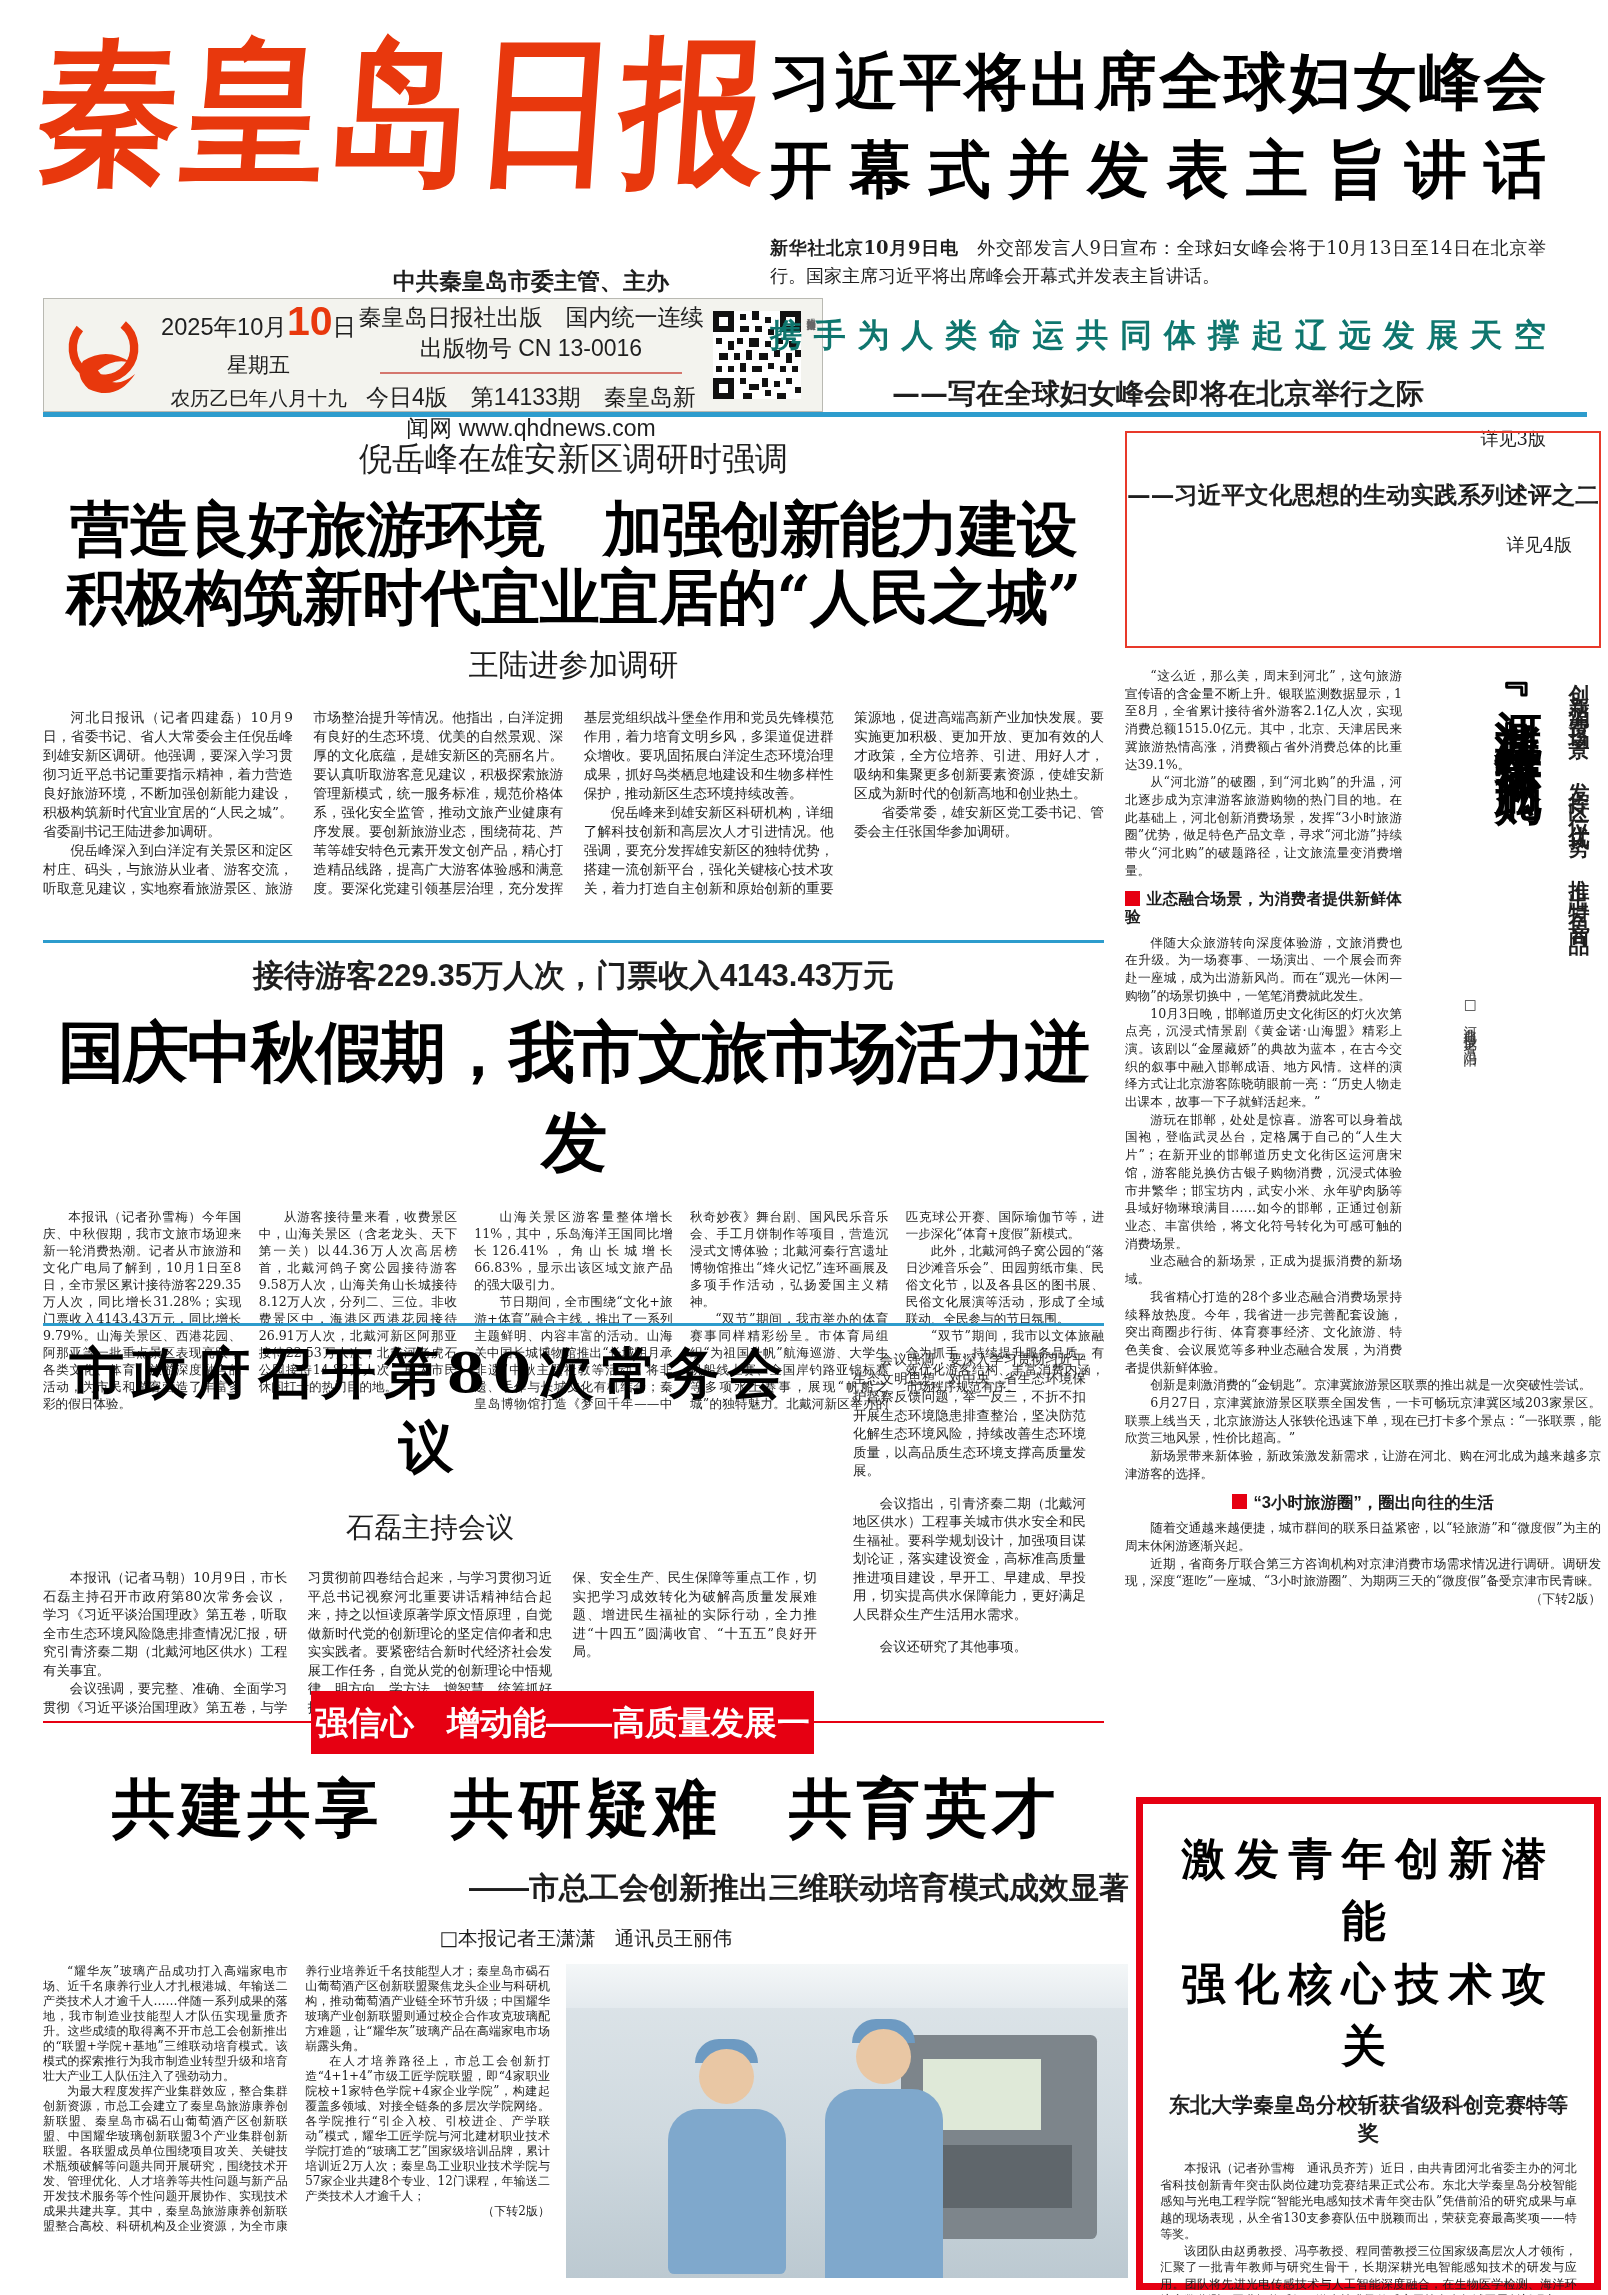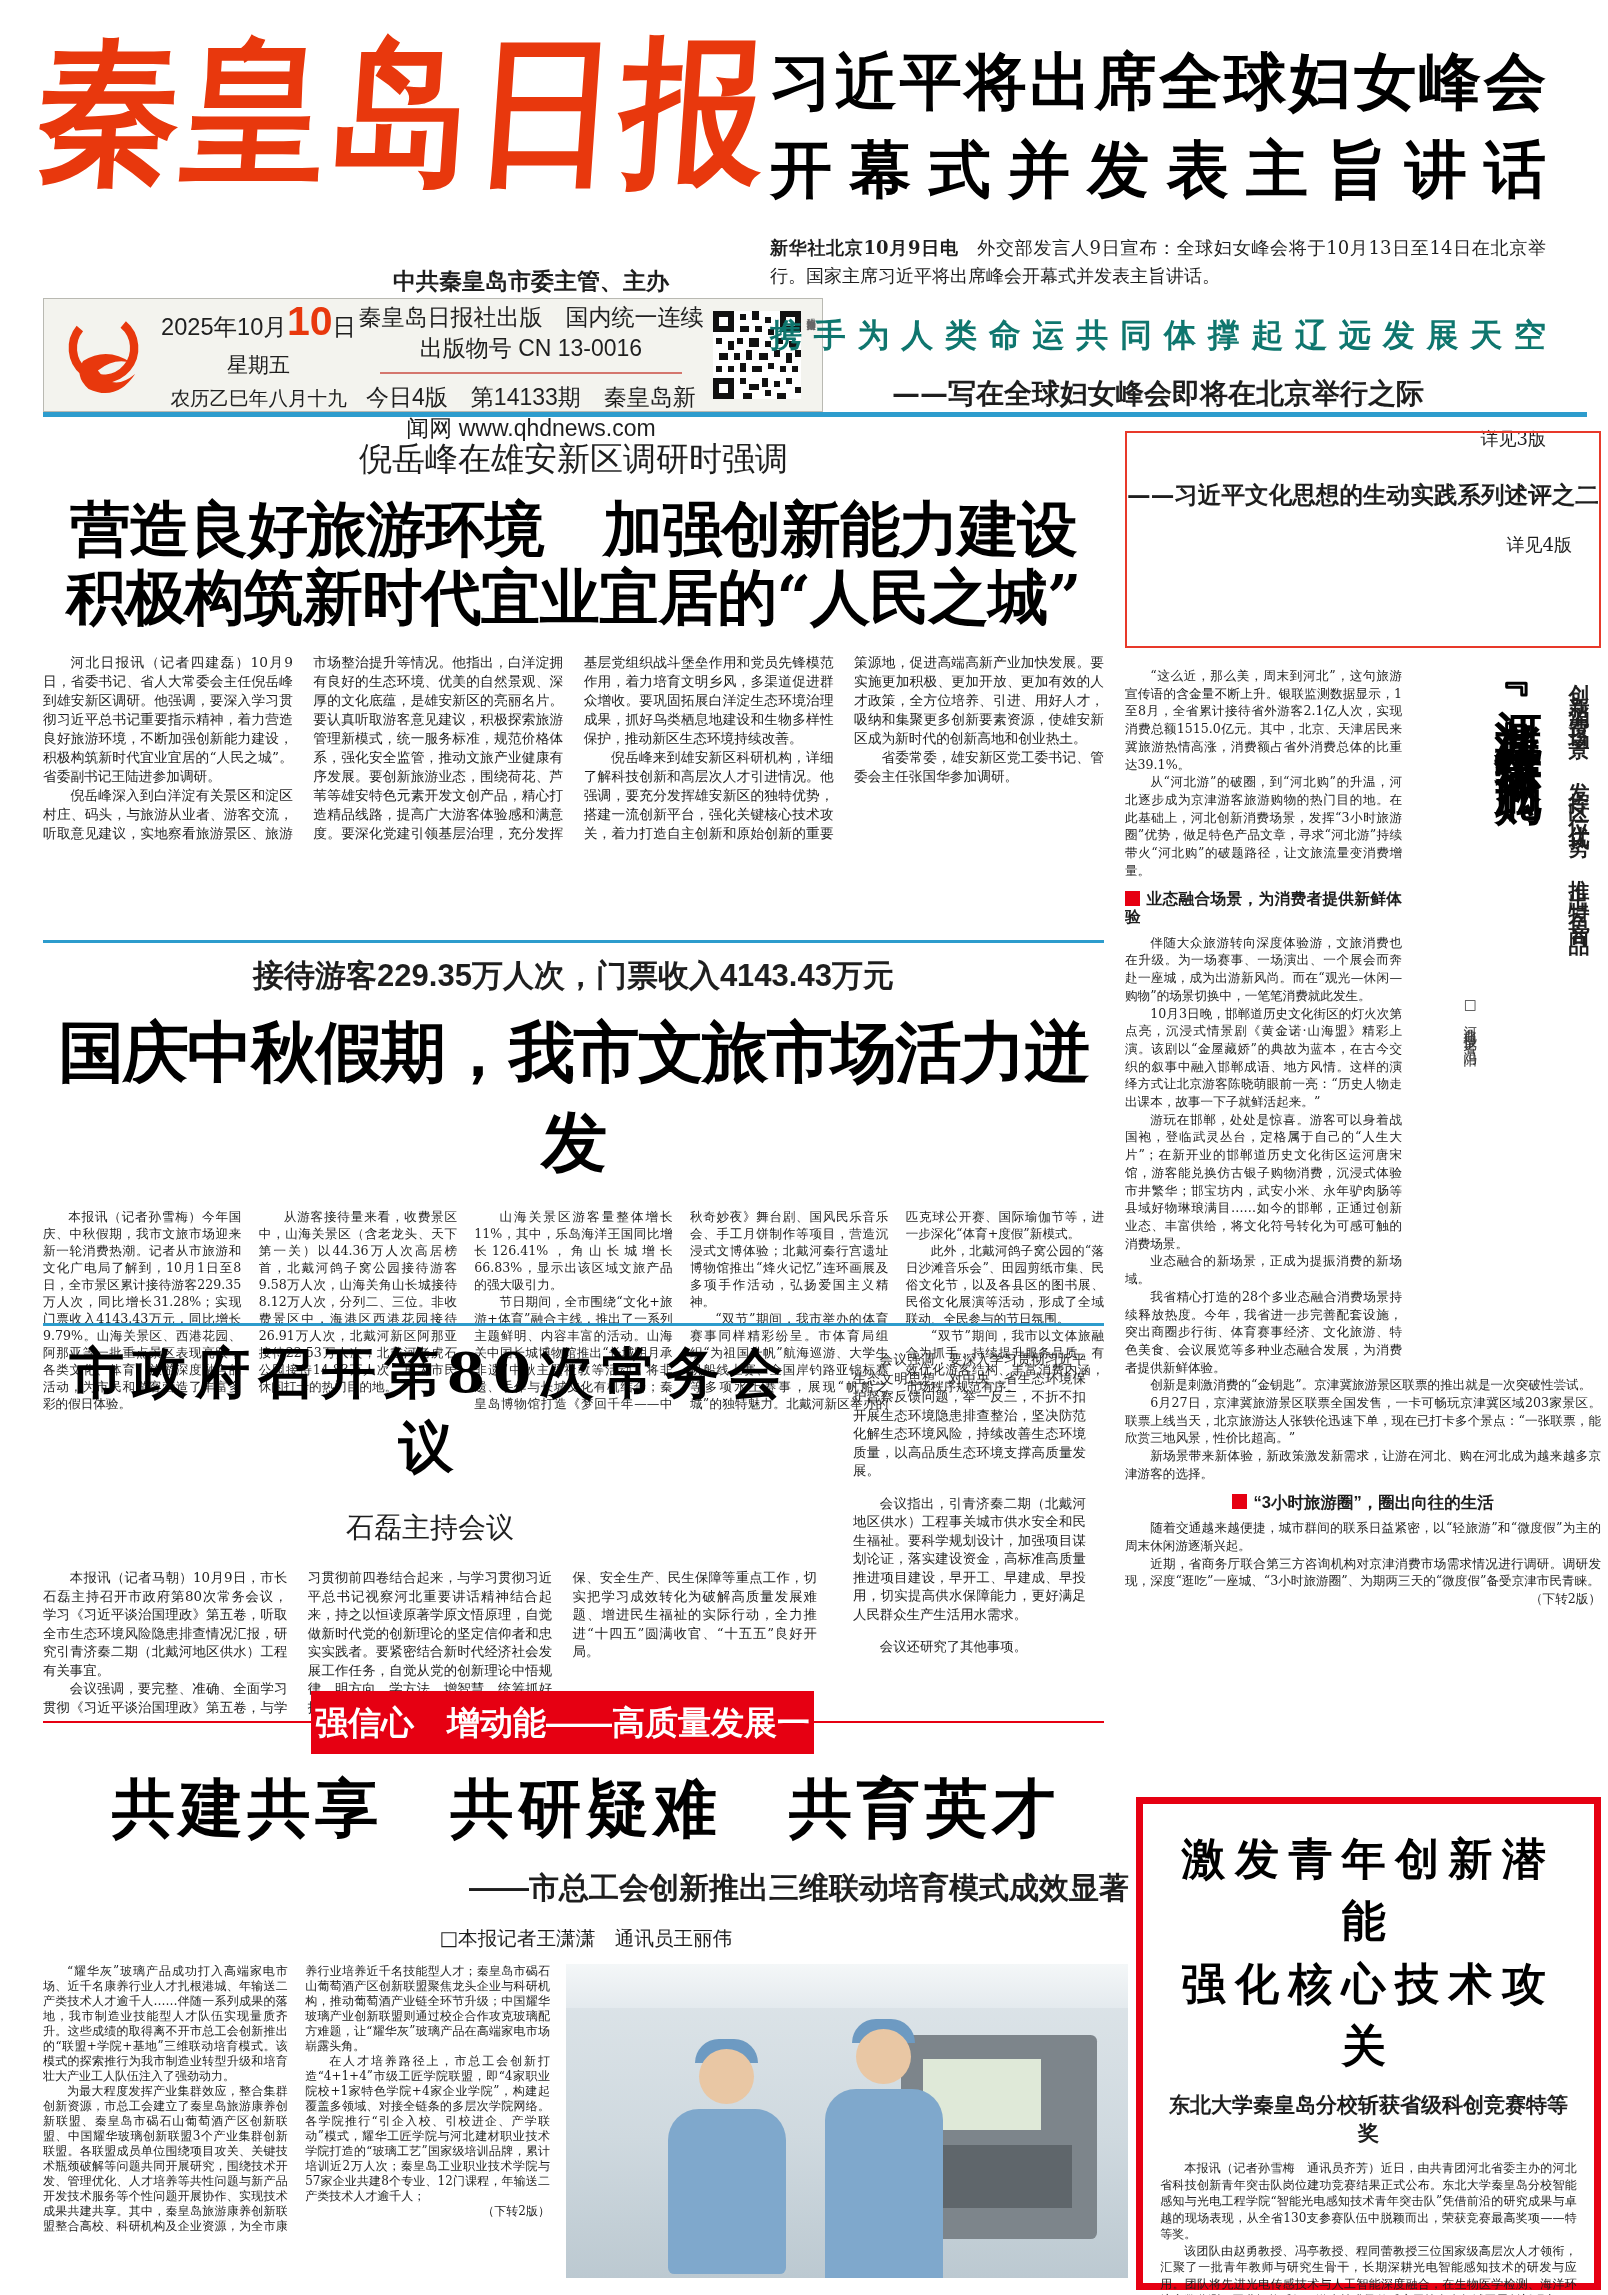--- a/index.html
+++ b/index.html
@@ -205,20 +205,21 @@
   </div>
 
   <div class="abs rule" style="left:43px;top:412px;width:1544px;height:4.7px;"></div>
 
   <div class="abs" style="left:43px;top:437px;width:1061px;">
     <div class="kicker">倪岳峰在雄安新区调研时强调</div>
     <div class="headline a1-headline" style="margin-top:12.6px;">
       <div>营造良好旅游环境　加强创新能力建设</div>
       <div>积极构筑新时代宜业宜居的“人民之城”</div>
     </div>
+    <div class="byline-note" style="margin-top:14px;">王陆进参加调研</div>
     <div class="bodycols a1-cols">
       <p>河北日报讯（记者四建磊）10月9日，省委书记、省人大常委会主任倪岳峰到雄安新区调研。他强调，要深入学习贯彻习近平总书记重要指示精神，着力营造良好旅游环境，不断加强创新能力建设，积极构筑新时代宜业宜居的“人民之城”。省委副书记王陆进参加调研。</p>
       <p>倪岳峰深入到白洋淀有关景区和淀区村庄、码头，与旅游从业者、游客交流，听取意见建议，实地察看旅游景区、旅游市场整治提升等情况。他指出，白洋淀拥有良好的生态环境、优美的自然景观、深厚的文化底蕴，是雄安新区的亮丽名片。要认真听取游客意见建议，积极探索旅游管理新模式，统一服务标准，规范价格体系，强化安全监管，推动文旅产业健康有序发展。要创新旅游业态，围绕荷花、芦苇等雄安特色元素开发文创产品，精心打造精品线路，提高广大游客体验感和满意度。要深化党建引领基层治理，充分发挥基层党组织战斗堡垒作用和党员先锋模范作用，着力培育文明乡风，多渠道促进群众增收。要巩固拓展白洋淀生态环境治理成果，抓好鸟类栖息地建设和生物多样性保护，推动新区生态环境持续改善。</p>
       <p>倪岳峰来到雄安新区科研机构，详细了解科技创新和高层次人才引进情况。他强调，要充分发挥雄安新区的独特优势，搭建一流创新平台，强化关键核心技术攻关，着力打造自主创新和原始创新的重要策源地，促进高端高新产业加快发展。要实施更加积极、更加开放、更加有效的人才政策，全方位培养、引进、用好人才，吸纳和集聚更多创新要素资源，使雄安新区成为新时代的创新高地和创业热土。</p>
       <p>省委常委，雄安新区党工委书记、管委会主任张国华参加调研。</p>
     </div>
   </div>
 
   <div class="abs rule" style="left:43px;top:940px;width:1061px;height:3.1px;"></div>
 

